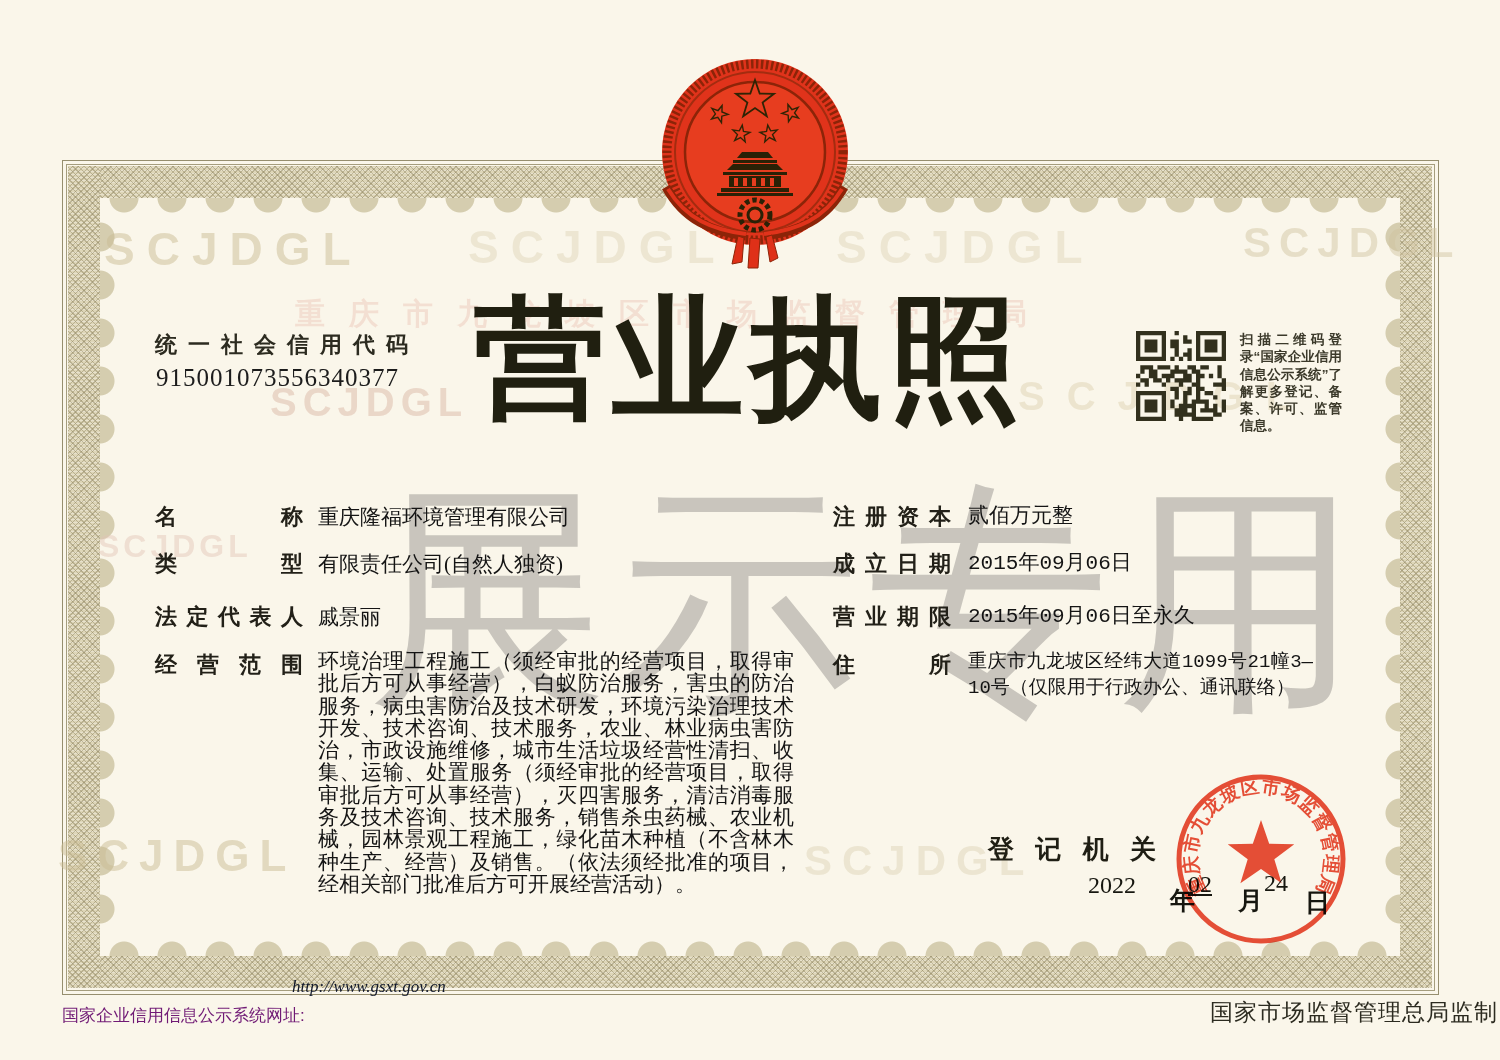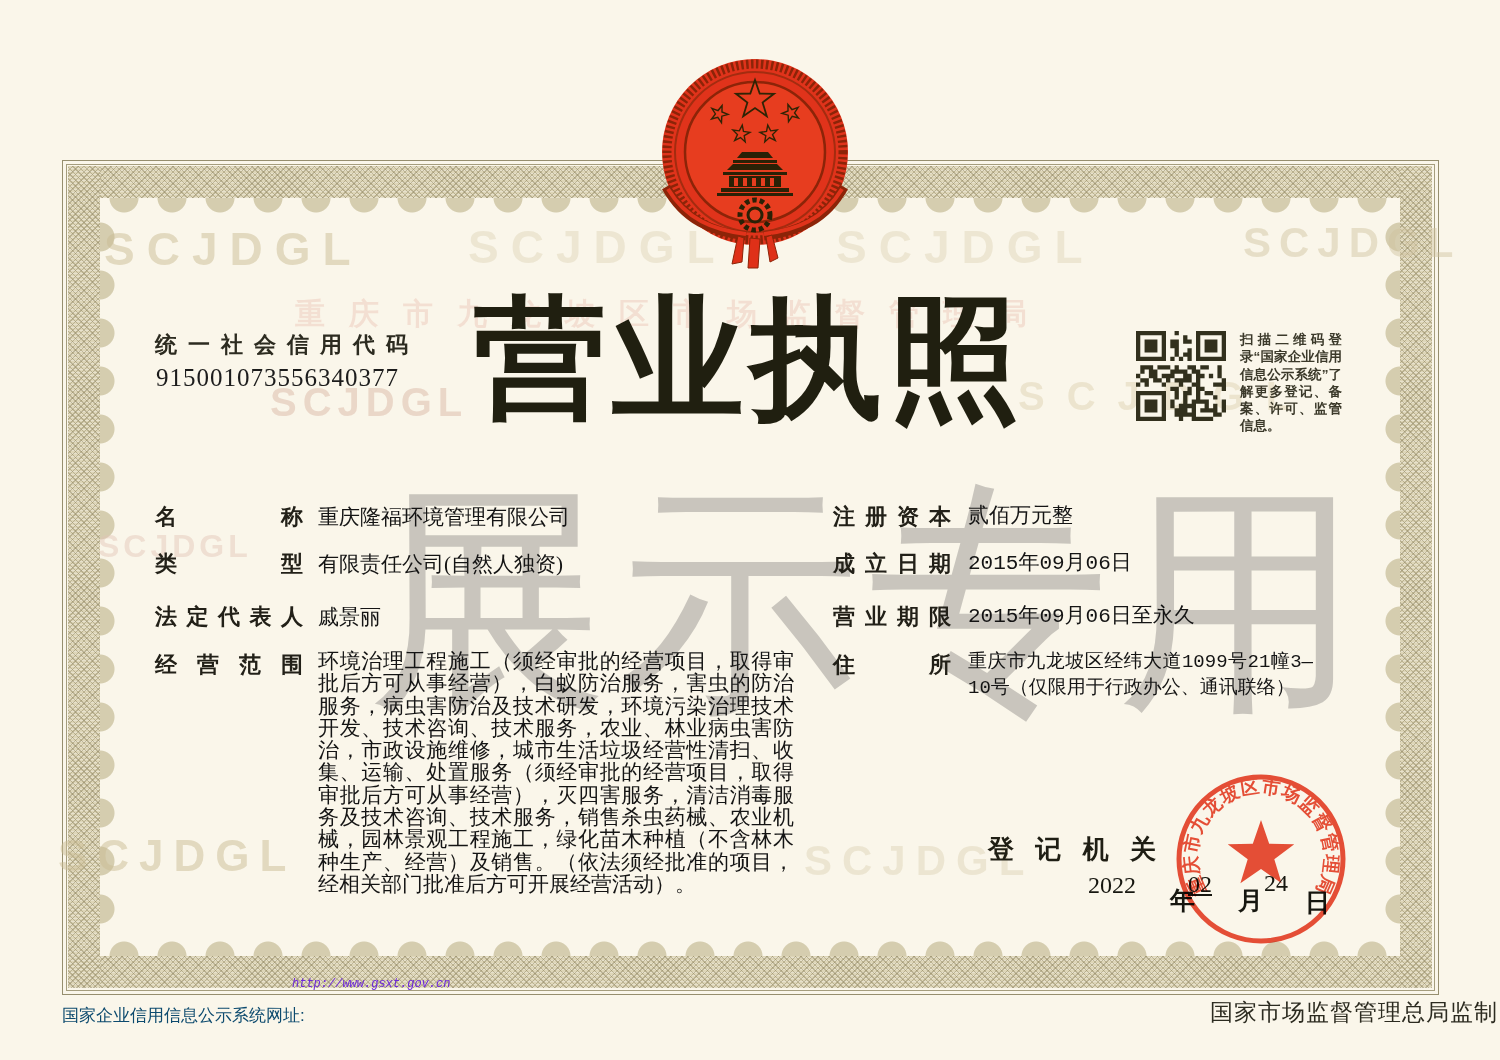--- a/index.html
+++ b/index.html
@@ -69,23 +69,23 @@
   .val-r{left:968px;width:345px;font-family:Liberation Mono, monospace;}
   .row1{top:502px;}.row2{top:549px;}.row3{top:602px;}.row4{top:650px;}
   .scope{font-size:21px;line-height:22.3px;}
   .address{font-size:19px;line-height:25.5px;}
   .reg-label{left:988px;top:834px;width:168px;z-index:5;font-size:26px;font-weight:600;color:#1f1e14;}
   .date-num{z-index:5;font-size:24px;font-family:"Liberation Serif",serif;color:#16160f;}
   .date-unit{z-index:5;font-size:25px;font-weight:600;color:#16160f;}
   
   .seal{left:1154px;top:754px;width:214px;height:214px;z-index:7;mix-blend-mode:multiply;opacity:.93;}
   
-  .site-url{left:292px;top:977px;z-index:5;font-size:12px;font-style:italic;
-    font-family:Liberation Mono, monospace;color:#6d28d9;}
-  .site-label{left:62px;top:1004px;z-index:5;font-size:17px;color:#0c4a6e;}
+  .site-url{left:292px;top:977px;z-index:5;font-size:17px;font-style:italic;
+    font-family:Liberation Serif, serif;color:#0f172a;}
+  .site-label{left:62px;top:1004px;z-index:5;font-size:17px;color:#701a75;}
   .issuer{left:1210px;top:997px;z-index:5;font-size:23px;color:#2c2b20;letter-spacing:1px;}
 </style>
 </head>
 <body>
 
 <div class="abs frame-a"></div>
 <div class="abs frame-b"></div>
 <div class="abs band band-top"></div>
 <div class="abs band band-bottom"></div>
 <div class="abs band band-left"></div>

